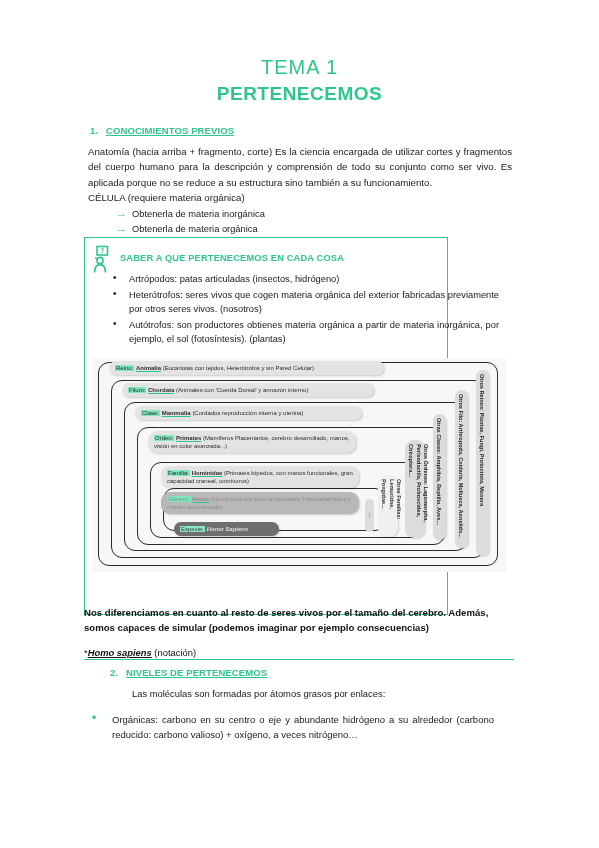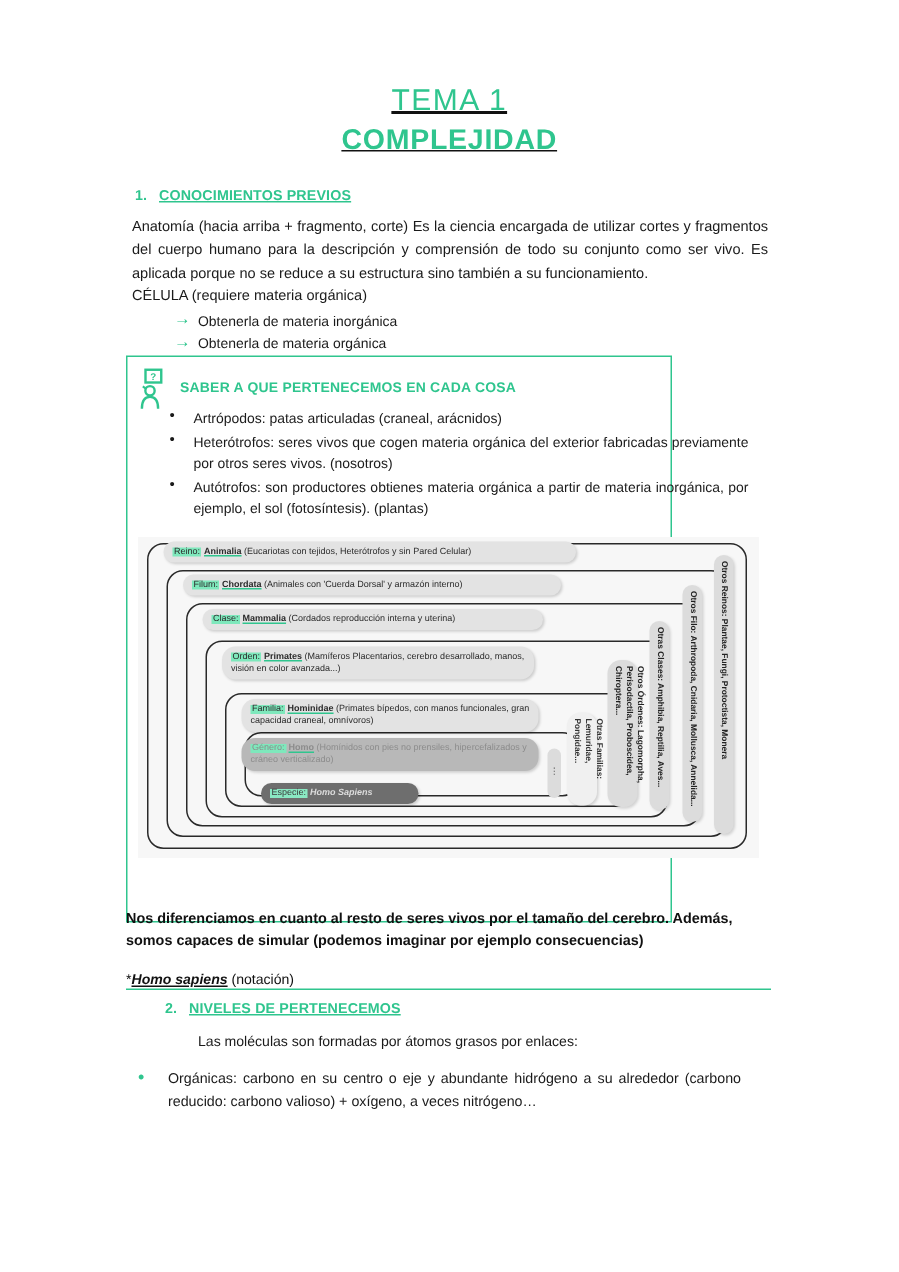--- a/index.html
+++ b/index.html
@@ -4,21 +4,21 @@
 <style>
   html,body{margin:0;padding:0;}
   body{
     width:599px;height:848px;
     background:#ffffff;
     font-family:"Liberation Sans", sans-serif;
     color:#111111;
     overflow:hidden;
     position:relative;
   }
-  .page{position:relative;width:599px;height:848px;text-decoration:underline;}
+  .page{position:relative;width:599px;height:848px;}
 
   
   .title-main{
     text-align:center;
     color:#2fc58e;
     font-size:20px;
     letter-spacing:1px;
     font-weight:400;
     margin:0;
     padding-top:56px;
@@ -253,21 +253,21 @@
   .dashed-box p{
     margin:0;font-size:9.4px;line-height:15px;text-align:justify;color:#1a1a1a;
   }
 </style>
 </head>
 <body>
 
 <div class="page">
 
   <h1 class="title-main">TEMA 1</h1>
-  <h2 class="title-sub">COMPLEJIDAD</h2>
+  <h2 class="title-sub">PERTENECEMOS</h2>
 
   <div class="content">
     <div class="sec-head">
       <span class="num">1.</span><span class="lbl">CONOCIMIENTOS PREVIOS</span>
     </div>
     <p class="para">Anatomía (hacia arriba + fragmento, corte) Es la ciencia encargada de utilizar cortes y fragmentos del cuerpo humano para la descripción y comprensión de todo su conjunto como ser vivo. Es aplicada porque no se reduce a su estructura sino también a su funcionamiento.</p>
     <p class="para nowrap-line">CÉLULA (requiere materia orgánica)</p>
     <ul class="arrow">
       <li><span class="ar">→</span><span>Obtenerla de materia inorgánica</span></li>
       <li><span class="ar">→</span><span>Obtenerla de materia orgánica</span></li>
@@ -282,21 +282,21 @@
         <text x="10.2" y="8.2" font-family="'Liberation Sans',sans-serif" font-size="6.5" fill="#2fc58e" text-anchor="middle" font-weight="bold">?</text>
         <circle cx="8" cy="15.5" r="3.1" fill="none" stroke="#2fc58e" stroke-width="1.6"></circle>
         <path d="M2.6 27.5 C2.6 21.6 5 19.6 8 19.6 C11 19.6 13.4 21.6 13.4 27.5" fill="none" stroke="#2fc58e" stroke-width="1.6"></path>
         <path d="M3.2 12.6 L5.4 14.2" stroke="#2fc58e" stroke-width="1.4" fill="none"></path>
       </svg>
     </span>
 
     <div class="callout-title">SABER A QUE PERTENECEMOS EN CADA COSA</div>
 
     <ul class="bullets">
-      <li>Artrópodos: patas articuladas (craneal, arácnidos)</li>
+      <li>Artrópodos: patas articuladas (insectos, hidrógeno)</li>
       <li>Heterótrofos: seres vivos que cogen materia orgánica del exterior fabricadas previamente por otros seres vivos. (nosotros)</li>
       <li>Autótrofos: son productores obtienes materia orgánica a partir de materia inorgánica, por ejemplo, el sol (fotosíntesis). (plantas)</li>
     </ul>
 
     <div class="diagram">
 
       <div class="frame" style="left:6px;top:4px;width:400px;height:204px;"></div>
       <div class="frame" style="left:19px;top:22px;width:374px;height:178px;"></div>
       <div class="frame" style="left:32px;top:44px;width:343px;height:149px;"></div>
       <div class="frame" style="left:45px;top:69px;width:308px;height:118px;"></div>

